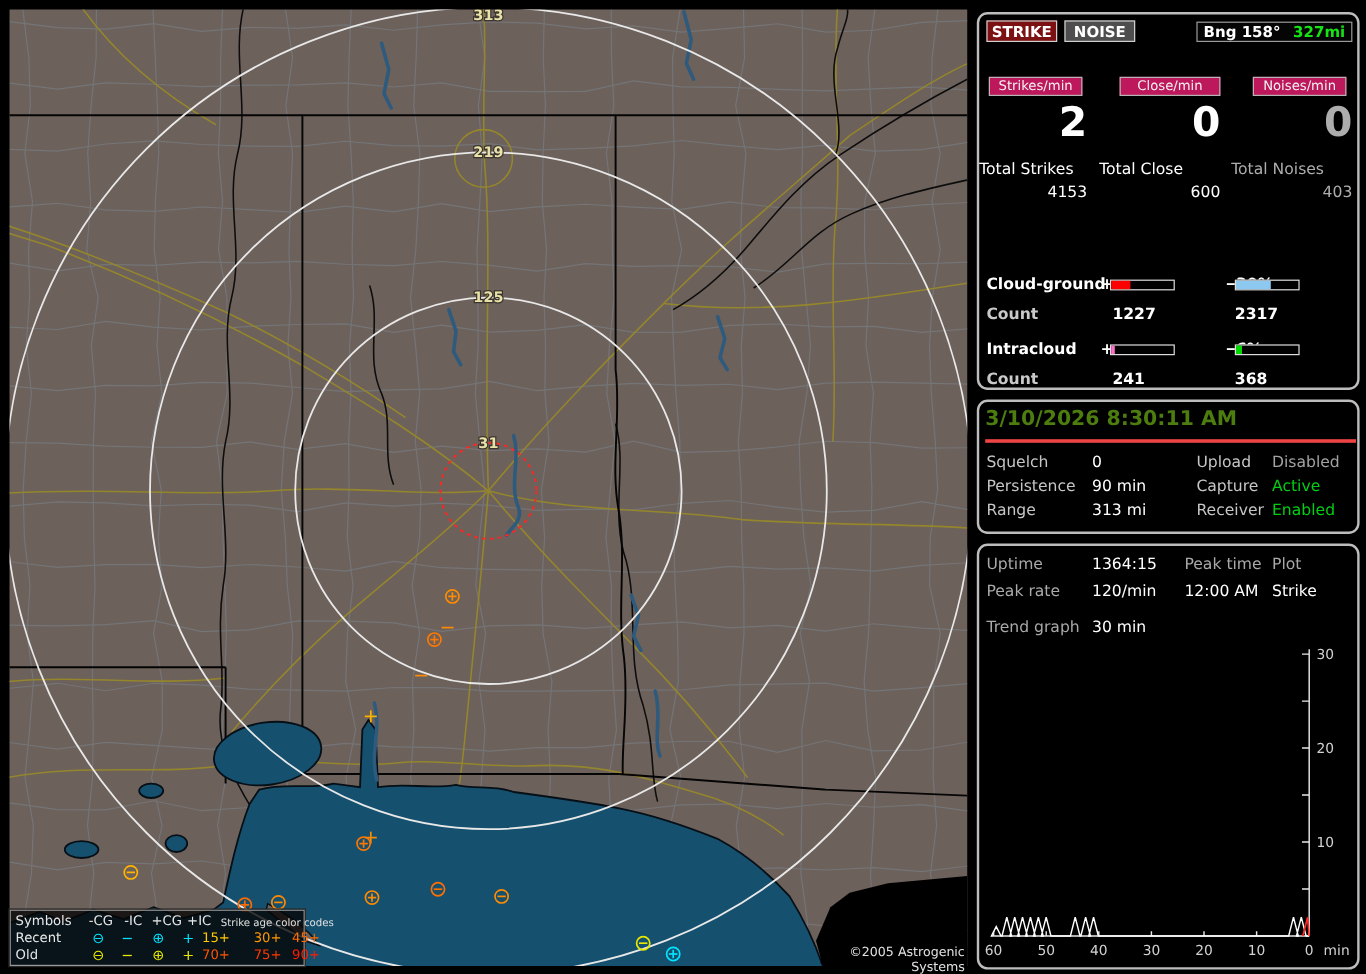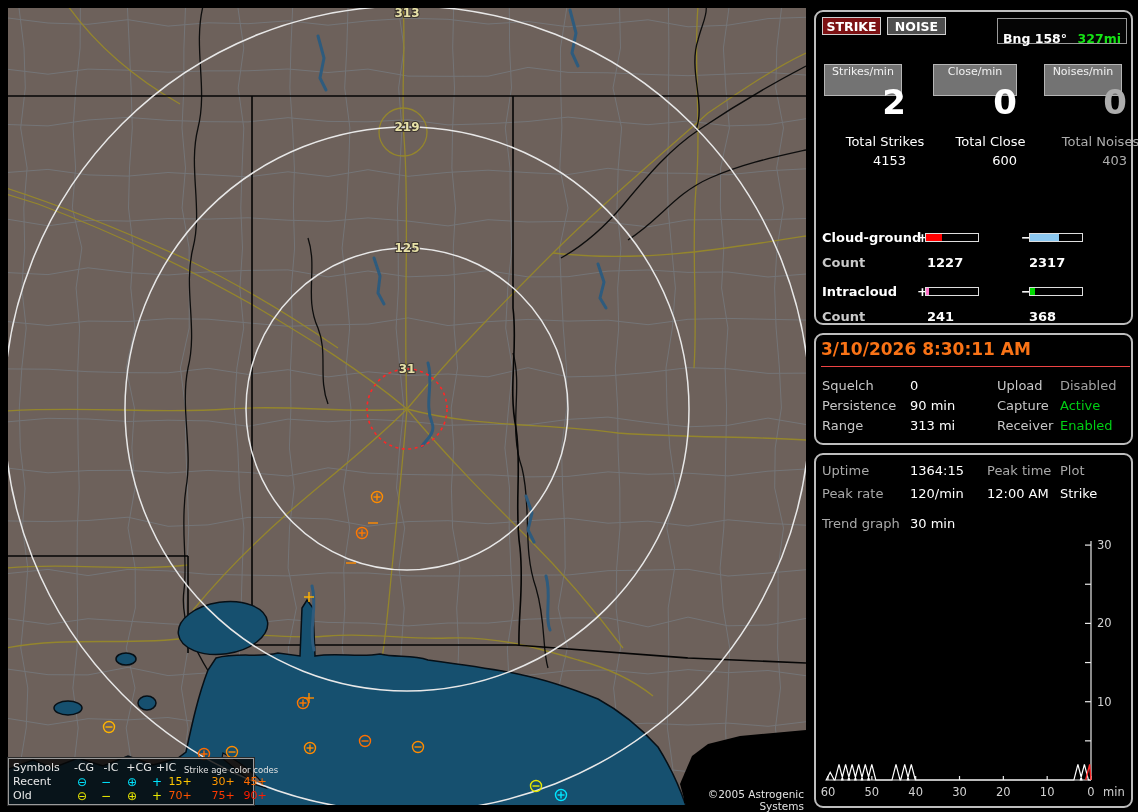--- a/index.html
+++ b/index.html
@@ -25,42 +25,42 @@
     border:2px solid #bdbdbd; border-radius:9px; color:#fff; font-size:13px; }
   #panel-counters { top:10px; height:315px; }
   #panel-status   { top:333px; height:112px; }
   #panel-stats    { top:453px; height:355px; }
   .btn { position:absolute; height:18px; line-height:15px; text-align:center;
     font-weight:bold; font-size:12.5px; color:#fff; border:1px solid #cfcfcf; padding-top:1px; cursor:default; }
   #strike-btn { left:6px; top:5px; width:59px; background:#7c1113; }
   #noise-btn  { left:71px; top:5px; width:59px; background:#4e4e4e; }
   #bng-box { position:absolute; left:181px; top:6px; width:130px; height:17px;
     border:1px solid #9a9a9a; background:#050505; font-weight:bold; font-size:12.5px;
-    line-height:15px; padding:12px 5px; display:flex; justify-content:space-between; }
+    line-height:15px; padding:0 5px; display:flex; justify-content:space-between; }
   #bng-box .mi { color:#15e315; }
-  .minbtn { position:absolute; top:52px; height:32px; background:#737373; border:1px solid #b5b5b5;
+  .minbtn { position:absolute; top:52px; height:16px; background:#be185d; border:1px solid #b5b5b5;
     color:#f2f2f2; font-size:11px; text-align:center; line-height:14px; }
   .ratecol { position:absolute; top:72px; font-size:34px; font-weight:bold; text-align:right; line-height:36px; }
-  .tlabel { position:absolute; top:122px; text-align:center;margin-left:24px; }
+  .tlabel { position:absolute; top:122px; text-align:left; }
   .tvalue { position:absolute; top:141px; text-align:right; }
   .dim { color:#adadad !important; }
   .w1 { left:0; width:90px; } .w2 { left:100px; width:101px; } .w3 { left:210px; width:101px; }
   #dist-head { position:absolute; left:6px; top:192px; width:305px; color:#aaaaaa;
     border-bottom:1px solid #8a8a8a; padding-bottom:4px; }
   .drow { position:absolute; left:0; width:100%; height:16px;padding-left:28px; }
   .dlab { position:absolute; left:6px; font-weight:bold; }
   .dcount { position:absolute; left:6px; font-weight:bold; color:#c9c9c9; }
   .sign { position:absolute; font-weight:bold; }
   .bar { position:absolute; width:54px; height:9px; border:1px solid #dedede; background:#000; }
   .bar > div { height:100%; }
   .pct { position:absolute; font-weight:bold;margin-left:45px; }
   .cval { position:absolute; font-weight:bold; }
   
-  #datetime { position:absolute; left:5px; top:4px; width:309px; color:#f97316;
-    font-size:17px; font-weight:bold; border-bottom:1px solid #ef4444; padding-bottom:7px; }
+  #datetime { position:absolute; left:5px; top:4px; width:309px; color:#4d7c0f;
+    font-size:17px; font-weight:bold; border-bottom:3px solid #ef4444; padding-bottom:7px; }
   .srow span { position:absolute; white-space:nowrap; }
   .lab { color:#c6c6c6; }
   .glab { color:#a9a9a9; }
   .col1 { left:6px; } .col2 { left:94px; } .col3 { left:181px; } .col4 { left:244px; }
   .p3col3 { left:171px; }
   #trend-svg { position:absolute; left:4px; top:78px; }
   .tick-text { font-size:11.5px; fill:#d2d2d2; }
 </style>
 </head>
 <body>

